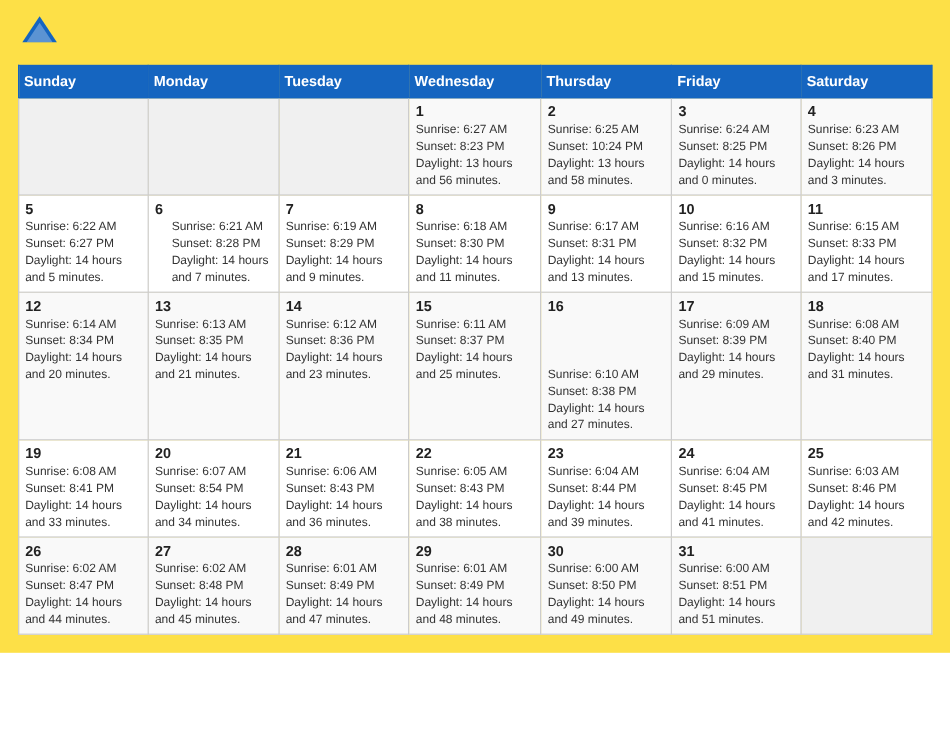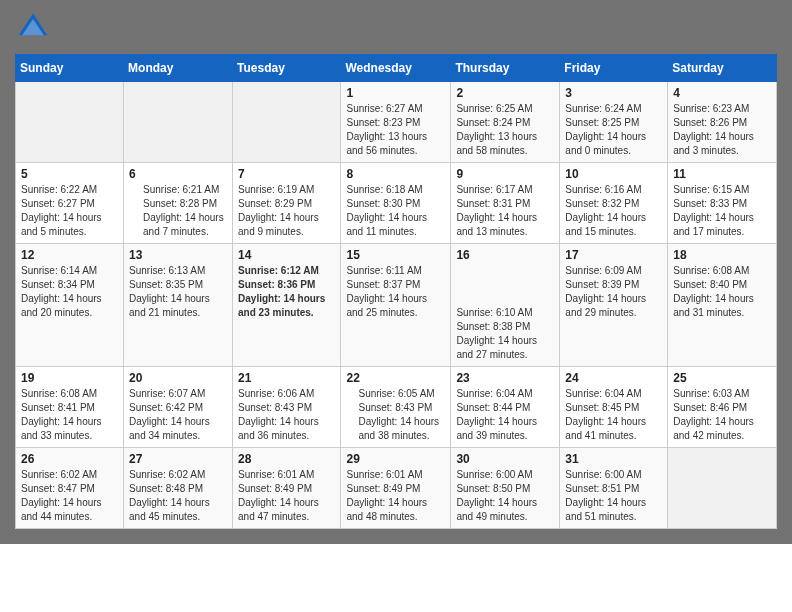--- a/index.html
+++ b/index.html
@@ -5,21 +5,21 @@
     * { box-sizing: border-box; margin: 0; padding: 0; }
     body {
       font-family: Arial, sans-serif;
       background: #fff;
       width: 792px;
       min-height: 612px;
       padding: 0;
     }
     .page {
       width: 792px;
-      background: #737373;
+      background: #fde047;
       padding: 10px 15px 15px 15px;
     }
     .header {
       display: flex;
       justify-content: space-between;
       align-items: flex-start;
       margin-bottom: 8px;
     }
     .logo {
       display: flex;
@@ -139,21 +139,21 @@
           <td>
             <div class="day-number">1</div>
             <div class="day-info" style="white-space: pre-line;">Sunrise: 6:27 AM
 Sunset: 8:23 PM
 Daylight: 13 hours
 and 56 minutes.</div>
           </td>
           <td>
             <div class="day-number">2</div>
             <div class="day-info" style="white-space: pre-line;">Sunrise: 6:25 AM
-Sunset: 8:24 PM
+Sunset: 10:24 PM
 Daylight: 13 hours
 and 58 minutes.</div>
           </td>
           <td>
             <div class="day-number">3</div>
             <div class="day-info" style="white-space: pre-line;">Sunrise: 6:24 AM
 Sunset: 8:25 PM
 Daylight: 14 hours
 and 0 minutes.</div>
           </td>
@@ -226,21 +226,21 @@
           </td>
           <td>
             <div class="day-number">13</div>
             <div class="day-info" style="white-space: pre-line;">Sunrise: 6:13 AM
 Sunset: 8:35 PM
 Daylight: 14 hours
 and 21 minutes.</div>
           </td>
           <td>
             <div class="day-number">14</div>
-            <div class="day-info" style="white-space: pre-line; font-weight: bold;">Sunrise: 6:12 AM
+            <div class="day-info" style="white-space: pre-line;">Sunrise: 6:12 AM
 Sunset: 8:36 PM
 Daylight: 14 hours
 and 23 minutes.</div>
           </td>
           <td>
             <div class="day-number">15</div>
             <div class="day-info" style="white-space: pre-line;">Sunrise: 6:11 AM
 Sunset: 8:37 PM
 Daylight: 14 hours
 and 25 minutes.</div>
@@ -271,34 +271,34 @@
           <td>
             <div class="day-number">19</div>
             <div class="day-info" style="white-space: pre-line;">Sunrise: 6:08 AM
 Sunset: 8:41 PM
 Daylight: 14 hours
 and 33 minutes.</div>
           </td>
           <td>
             <div class="day-number">20</div>
             <div class="day-info" style="white-space: pre-line;">Sunrise: 6:07 AM
-Sunset: 6:42 PM
+Sunset: 8:54 PM
 Daylight: 14 hours
 and 34 minutes.</div>
           </td>
           <td>
             <div class="day-number">21</div>
             <div class="day-info" style="white-space: pre-line;">Sunrise: 6:06 AM
 Sunset: 8:43 PM
 Daylight: 14 hours
 and 36 minutes.</div>
           </td>
           <td>
             <div class="day-number">22</div>
-            <div class="day-info" style="white-space: pre-line; margin-left: 12px;">Sunrise: 6:05 AM
+            <div class="day-info" style="white-space: pre-line;">Sunrise: 6:05 AM
 Sunset: 8:43 PM
 Daylight: 14 hours
 and 38 minutes.</div>
           </td>
           <td>
             <div class="day-number">23</div>
             <div class="day-info" style="white-space: pre-line;">Sunrise: 6:04 AM
 Sunset: 8:44 PM
 Daylight: 14 hours
 and 39 minutes.</div>

